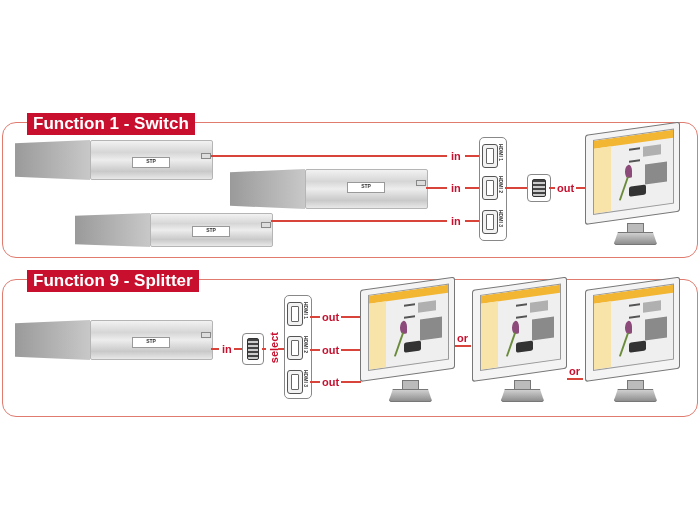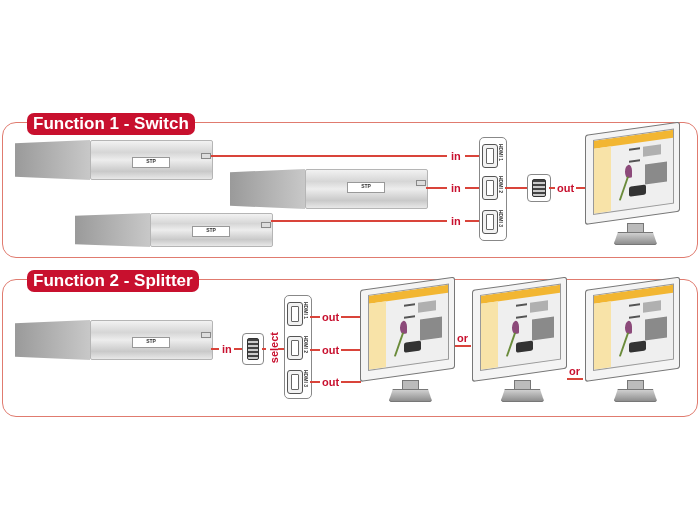--- a/index.html
+++ b/index.html
@@ -1,18 +1,18 @@
 <!DOCTYPE html>
 <html><head>
 <meta charset="utf-8">
 <style>
   html,body{margin:0;padding:0;background:#fff;}
   body{width:700px;height:530px;position:relative;overflow:hidden;font-family:"Liberation Sans",sans-serif;}
   .frame{position:absolute;border:1.5px solid #e07b6f;border-radius:14px;}
-  .title{position:absolute;background:#c8102e;color:#fff;font-weight:bold;font-size:17px;padding:1px 6px;line-height:20px;white-space:nowrap;border-radius:7px;}
+  .title{position:absolute;background:#c8102e;color:#fff;font-weight:bold;font-size:17px;padding:1px 6px;line-height:20px;white-space:nowrap;}
   .line{position:absolute;height:1.5px;background:#d9443a;}
   .lbl{position:absolute;color:#c8102e;font-weight:bold;font-size:11px;background:#fff;padding:0 2px;line-height:12px;}
   .stb{position:absolute;}
   .stb .side{position:absolute;left:0;top:0;height:100%;background:linear-gradient(90deg,#9a9a9a,#c8c8c8);clip-path:polygon(0 8%,100% 0,100% 100%,0 92%);}
   .stb .front{position:absolute;top:0;height:100%;background:linear-gradient(180deg,#f2f2f2 0%,#d6d6d6 30%,#ededed 50%,#c9c9c9 80%,#e8e8e8 100%);border:1px solid #b5b5b5;border-radius:2px;box-sizing:border-box;}
   .stb .disp{position:absolute;background:#fff;border:1px solid #999;font-size:5px;text-align:center;color:#333;font-weight:bold;}
   .stb .port{position:absolute;width:8px;height:4px;border:1px solid #888;background:#ddd;}
   .hub{position:absolute;border:1px solid #888;border-radius:5px;background:#fff;}
   .hport{position:absolute;width:14px;height:22px;border:1.5px solid #555;border-radius:3px;background:#f2f2f2;}
   .hport::after{content:"";position:absolute;left:3px;top:3px;width:6px;height:14px;background:#fff;border:1px solid #666;border-radius:1px;}
@@ -96,21 +96,21 @@
         <div class="prod1"></div>
         <div class="prod2"></div>
         <div class="prod3"></div>
       </div>
     </div>
   <div class="neck"></div>
     <div class="stand"></div>
 </div>
 
 <div class="frame" style="left:2px;top:279px;width:694px;height:136px;"></div>
-<div class="title" style="left:27px;top:270px;">Function 2 - Splitter</div>
+<div class="title" style="left:27px;top:270px;">Function 9 - Splitter</div>
 
 <div class="stb" style="left:15px;top:320px;width:198px;height:40px;">
   <div class="side" style="width:75px;"></div>
   <div class="front" style="left:75px;width:123px;"></div>
   <div class="disp" style="left:117px;top:17px;width:36px;height:9px;">STP</div>
   <div class="port" style="left:186px;top:12px;"></div>
 </div>
 <div class="line" style="left:211px;top:348px;width:8px;"></div>
 <div class="lbl" style="left:220px;top:343px;">in</div>
 <div class="line" style="left:234px;top:348px;width:8px;"></div>

